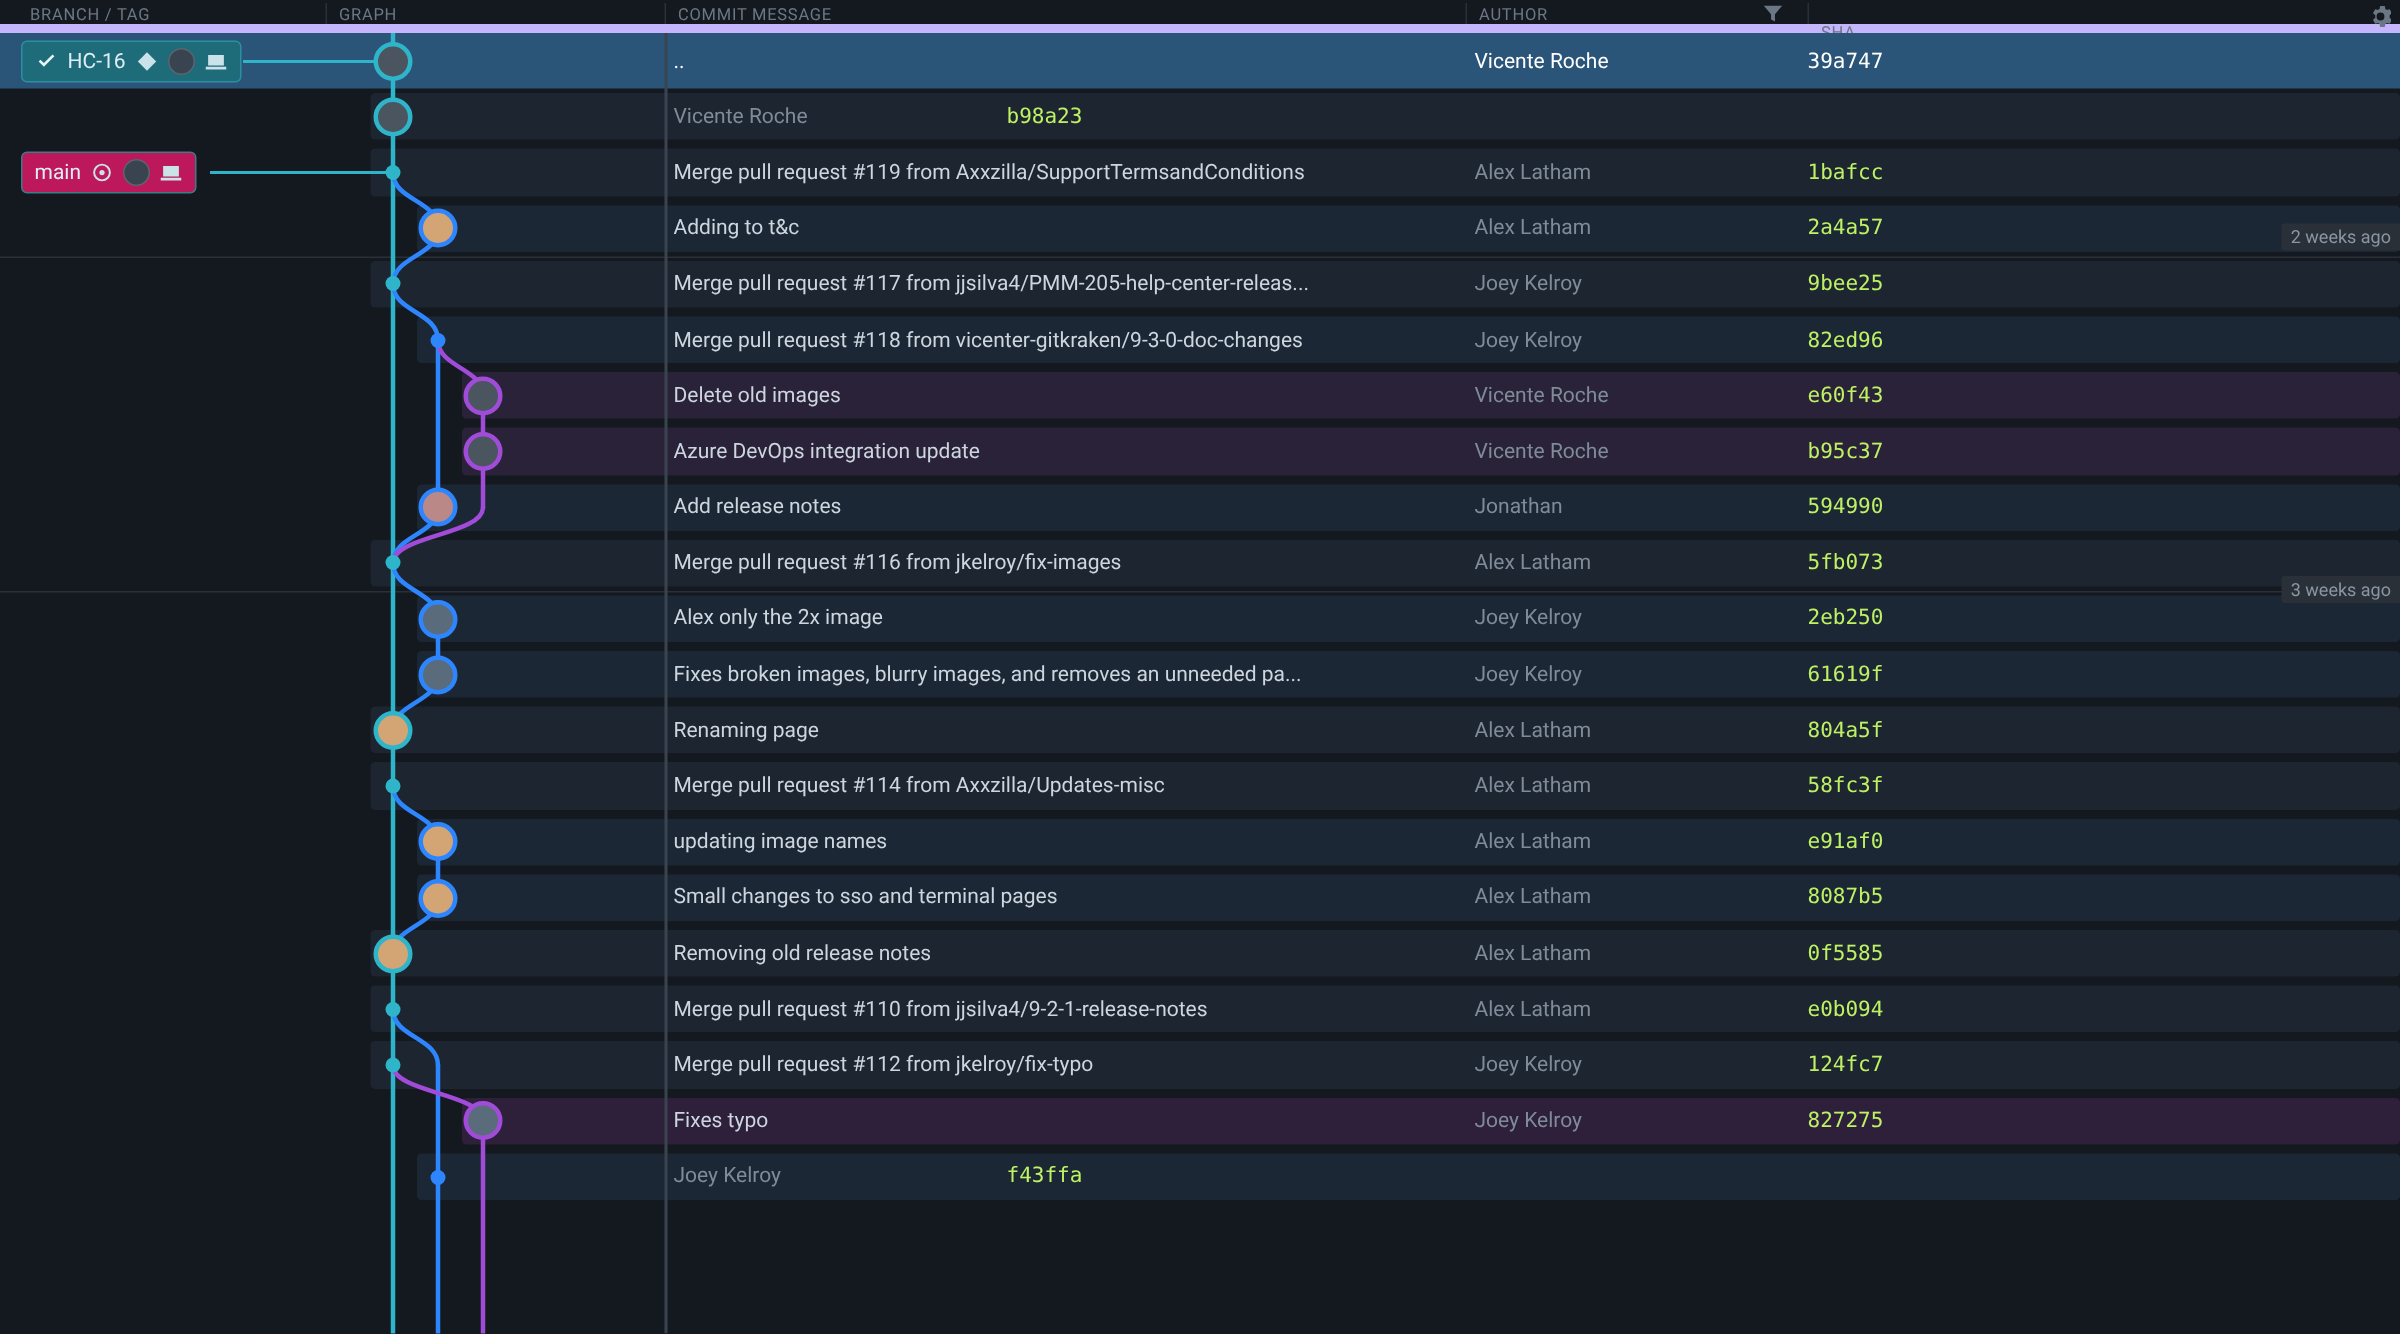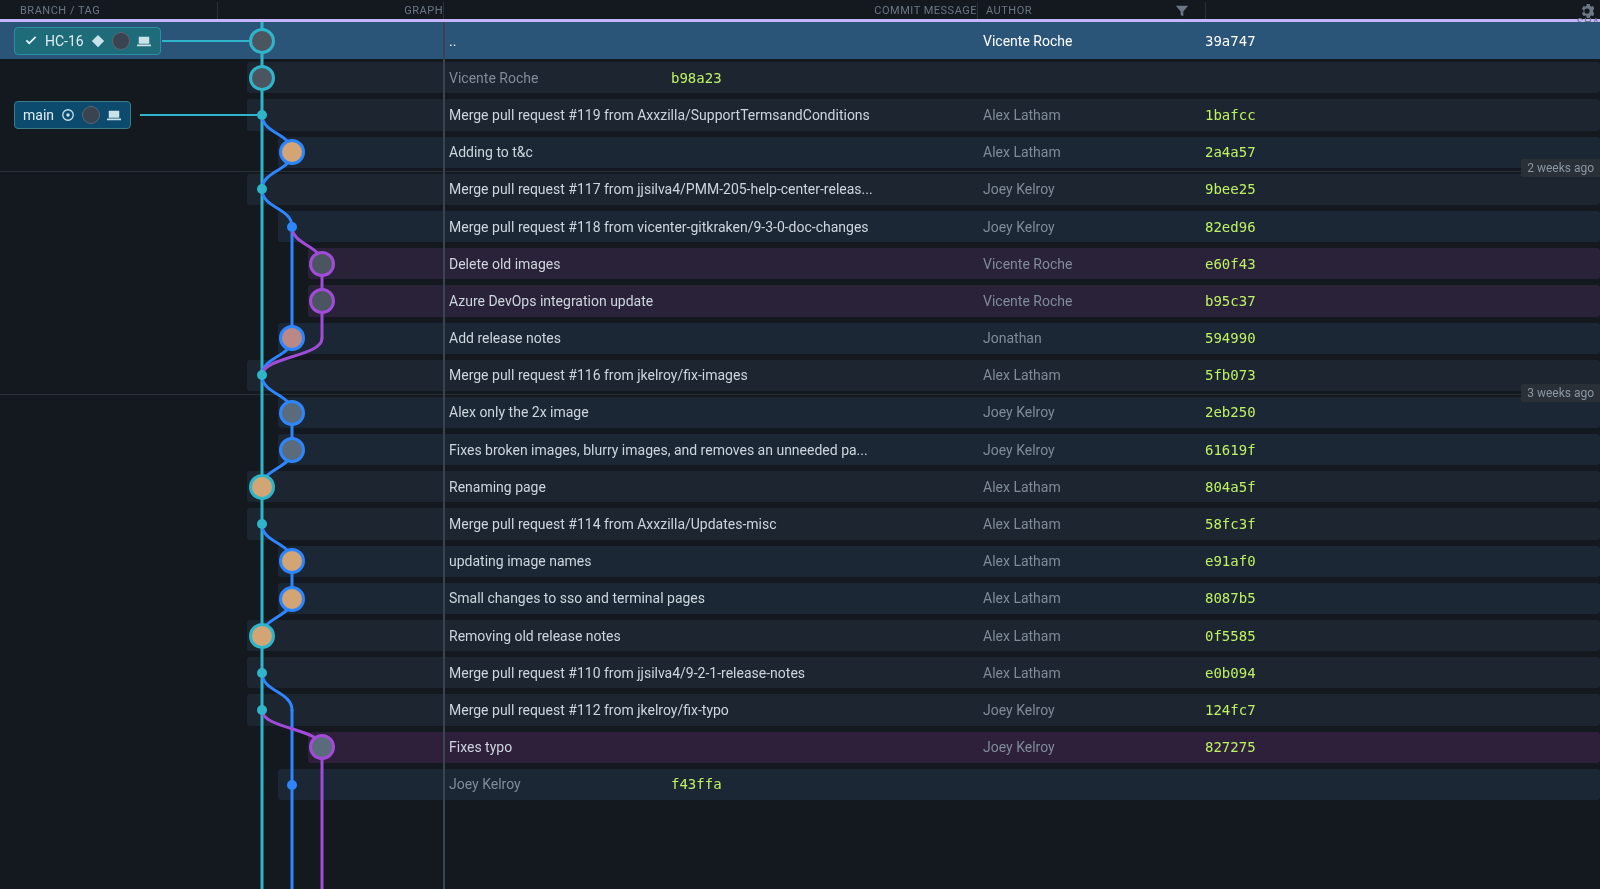--- a/index.html
+++ b/index.html
@@ -13,31 +13,31 @@
     height: 889px;
     position: relative;
   }
   .header-row {
     display: flex;
     height: 22px;
     align-items: center;
     color: #6b7785;
     font-size: 11px;
     letter-spacing: 0.5px;
-    border-bottom: 3px solid #c4b5fd;
+    border-bottom: 6px solid #c4b5fd;
     padding-top: 2px;
   }
   .col-branch { width: 217px; padding-left: 20px; flex-shrink: 0; }
   .col-graph  { width: 226px; padding-left: 0px; flex-shrink: 0; }
   .col-msg    { width: 534px; flex-shrink: 0; }
   .col-author { width: 228px; flex-shrink: 0; position: relative; }
   .col-sha    { flex: 1; }
   .header-row .col-branch { border-right: 0; }
   .header-row .col-sha { display:flex; align-items:center; gap:6px;}
-  .header-row .sep { border-left: 1px solid #2a3038; padding-left: 8px; height: 100%; display:flex; align-items:center;justify-content:flex-end;}
+  .header-row .sep { border-left: 1px solid #2a3038; padding-left: 8px; height: 100%; display:flex; align-items:center;}
   .header-row .col-author { display:flex; align-items:center; justify-content:space-between; padding-right:16px;}
   .filter-icon { width:14px; height:14px; fill:#6b7785; }
   .gear-right { position:absolute; right:6px; top:4px; }
   .gear-right svg { width:14px; height:14px; fill:#6b7785; }
 
   .commits { position: relative; }
   .commit-row {
     display: flex;
     height: 37.2px;
     align-items: center;
@@ -78,21 +78,21 @@
     border: 1px solid #2b8fa3;
     color: #dfeef2;
     border-radius: 4px;
     display: inline-flex;
     align-items: center;
     gap: 6px;
     padding: 4px 8px;
     font-size: 14px;
     height: 28px;
   }
-  .branch-badge.main { background:#0c4a6e; border-color:#3a7d87;text-align:right;}
+  .branch-badge.main { background:#be185d; border-color:#3a7d87;text-align:right;}
   .badge-icon { width:16px; height:16px; display:inline-flex; align-items:center; justify-content:center; }
   .badge-icon svg { width:14px; height:14px; fill:#c9e3e9; }
   .avatar-mini {
     width:18px; height:18px; border-radius:50%; background:#3a4450;
     display:inline-block; border:1px solid #5a6570;
   }
   .check-icon svg { fill:#e8f5f8; }
 
   
   .branch-connector {
@@ -454,21 +454,21 @@
     <path d="M 75 576.6 C 75 595.2, 45 595.2, 45 613.8000000000001" stroke="#2e86ff" stroke-width="3" fill="none" stroke-linecap="round"></path>
     <path d="M 45 651.0000000000001 C 45 669.6000000000001, 75 669.6000000000001, 75 688.2" stroke="#2e86ff" stroke-width="3" fill="none" stroke-linecap="round"></path>
     <line x1="75" y1="688.2" x2="75" y2="870" stroke="#2e86ff" stroke-width="3" stroke-linecap="round"></line>
     <path d="M 45 688.2 C 45 706.8000000000001, 105 706.8000000000001, 105 725.4000000000001" stroke="#a04cd8" stroke-width="3" fill="none" stroke-linecap="round"></path>
     <line x1="105" y1="725.4000000000001" x2="105" y2="870" stroke="#a04cd8" stroke-width="3" stroke-linecap="round"></line>
   </svg>
 
 <div class="branch-connector" style="top: 39.6px; left: 162px; width: 100px;"></div>
 <div class="branch-connector" style="top: 114px; left: 140px; width: 122px;"></div>
 <div class="time-line" style="top: 170.8px;"></div>
-<div class="time-marker" style="top: 159px;">2 weeks ago</div>
+<div class="time-marker" style="top: 149px;">2 weeks ago</div>
 <div class="time-line" style="top: 394px;"></div>
 <div class="time-marker" style="top: 384px;">3 weeks ago</div>
 <div class="node c-teal" style="left: 262px; top: 40.6px; background: rgb(74, 85, 96);"></div>
 <div class="node c-teal" style="left: 262px; top: 77.8px; background: rgb(74, 85, 96);"></div>
 <div class="dot d-teal" style="left: 262px; top: 115px;"></div>
 <div class="node c-blue" style="left: 292px; top: 152.2px; background: rgb(212, 165, 116);"></div>
 <div class="dot d-teal" style="left: 262px; top: 189.4px;"></div>
 <div class="dot d-blue" style="left: 292px; top: 226.6px;"></div>
 <div class="node c-purple" style="left: 322px; top: 263.8px; background: rgb(74, 85, 96);"></div>
 <div class="node c-purple" style="left: 322px; top: 301px; background: rgb(74, 85, 96);"></div>

